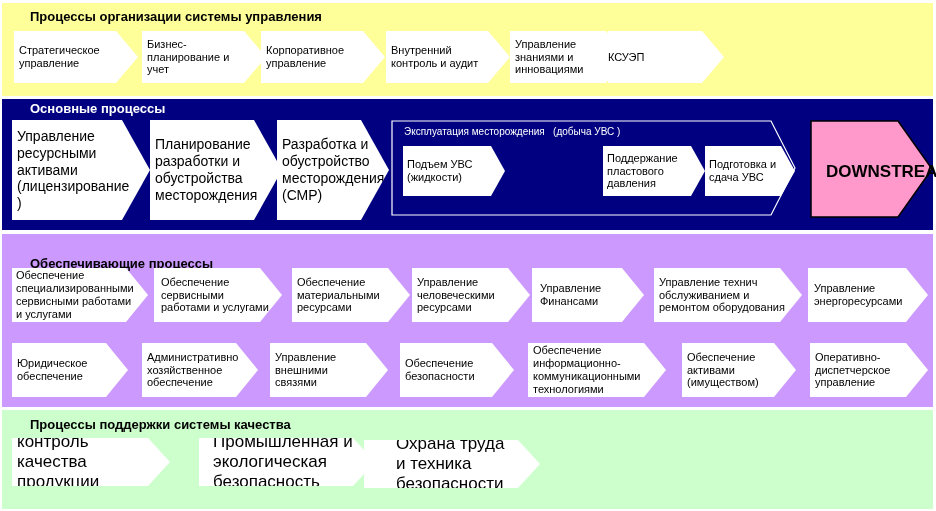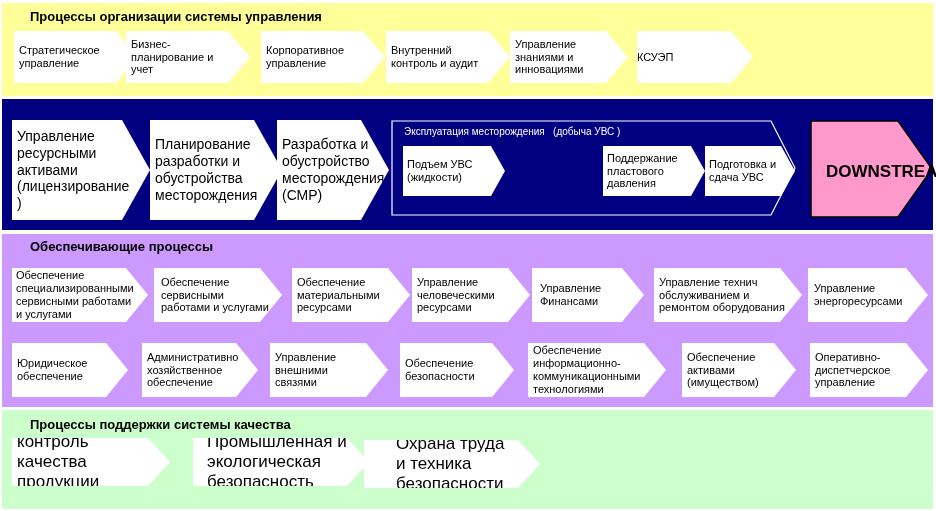--- a/index.html
+++ b/index.html
@@ -6,21 +6,21 @@
   body { width: 936px; height: 511px; position: relative; overflow: hidden;
          font-family: "Liberation Sans", sans-serif; color: #000; }
   .band { position: absolute; left: 2px; width: 931px; }
   .band-title { position: absolute; font-weight: bold; font-size: 13px; left: 12px; margin-left: 16px; }
   #band1 { top: 3px; height: 93px; background: #ffff99; }
   #band2 { top: 99px; height: 131px; background: #000080; }
   #band3 { top: 234px; height: 173px; background: #cc99ff; }
   #band4 { top: 410px; height: 99px; background: #ccffcc; }
   #band2 .band-title { color: #ffffff; top: 2px; }
   #band1 .band-title { top: 6px; }
-  #band3 .band-title { top: 5px; }
+  #band3 .band-title { top: 22px; }
   #band4 .band-title { top: 7px; }
 
   .chev { position: absolute; background: #ffffff; color: #000;
           clip-path: polygon(0 0, calc(100% - 22px) 0, 100% 50%, calc(100% - 22px) 100%, 0 100%);
           display: flex; align-items: center; box-sizing: border-box;
           padding-left: 5px; padding-right: 22px; font-size: 11px; line-height: 1.18; }
   .chev span { white-space: pre-line; }
 
   
   #band1 .chev { top: 28px; height: 52px; width: 124px; font-size: 11px; }
@@ -44,44 +44,45 @@
 </style>
 </head>
 <body>
 
 <div class="band" id="band1">
   <div class="band-title">Процессы организации системы управления</div>
   <div class="chev" style="left:12px">
       <span>Стратегическое
 управление</span>
     </div>
-  <div class="chev" style="left:124px">
+  <div class="chev" style="left:140px">
       <span>Бизнес-
 планирование и
 учет</span>
     </div>
   <div class="chev" style="left:259px">
       <span>Корпоративное
 управление</span>
     </div>
   <div class="chev" style="left:384px">
       <span>Внутренний
 контроль и аудит</span>
     </div>
   <div class="chev" style="left:508px; width:118px">
       <span>Управление
 знаниями и
 инновациями</span>
     </div>
-  <div class="chev" style="left:635px; width:116px; padding-left:0">
+  <div class="chev" style="left:606px; width:116px; padding-left:0">
       <span>КСУЭП</span>
     </div>
 </div>
 
 <div class="band" id="band2">
+  <div class="band-title">Основные процессы</div>
   <div class="chev big" style="left:10px; width:138px">
       <span>Управление
 ресурсными
 активами
 (лицензирование )</span>
     </div>
   <div class="chev big" style="left:148px">
       <span>Планирование
 разработки и
 обустройства
@@ -194,21 +195,21 @@
     </div>
 </div>
 
 <div class="band" id="band4">
   <div class="band-title">Процессы поддержки системы качества</div>
   <div class="chev" style="left:10px">
       <span>Измерение и контроль
 качества продукции
 (метрология)</span>
     </div>
-  <div class="chev" style="left:191px; width:176px; padding-left:14px">
+  <div class="chev" style="left:197px; width:176px; padding-left:14px">
       <span>Промышленная и
 экологическая
 безопасность</span>
     </div>
   <div class="chev" style="left:362px; width:176px; padding-left:32px; top:30px">
       <span>Охрана труда и техника
 безопасности</span>
     </div>
 </div>
 

